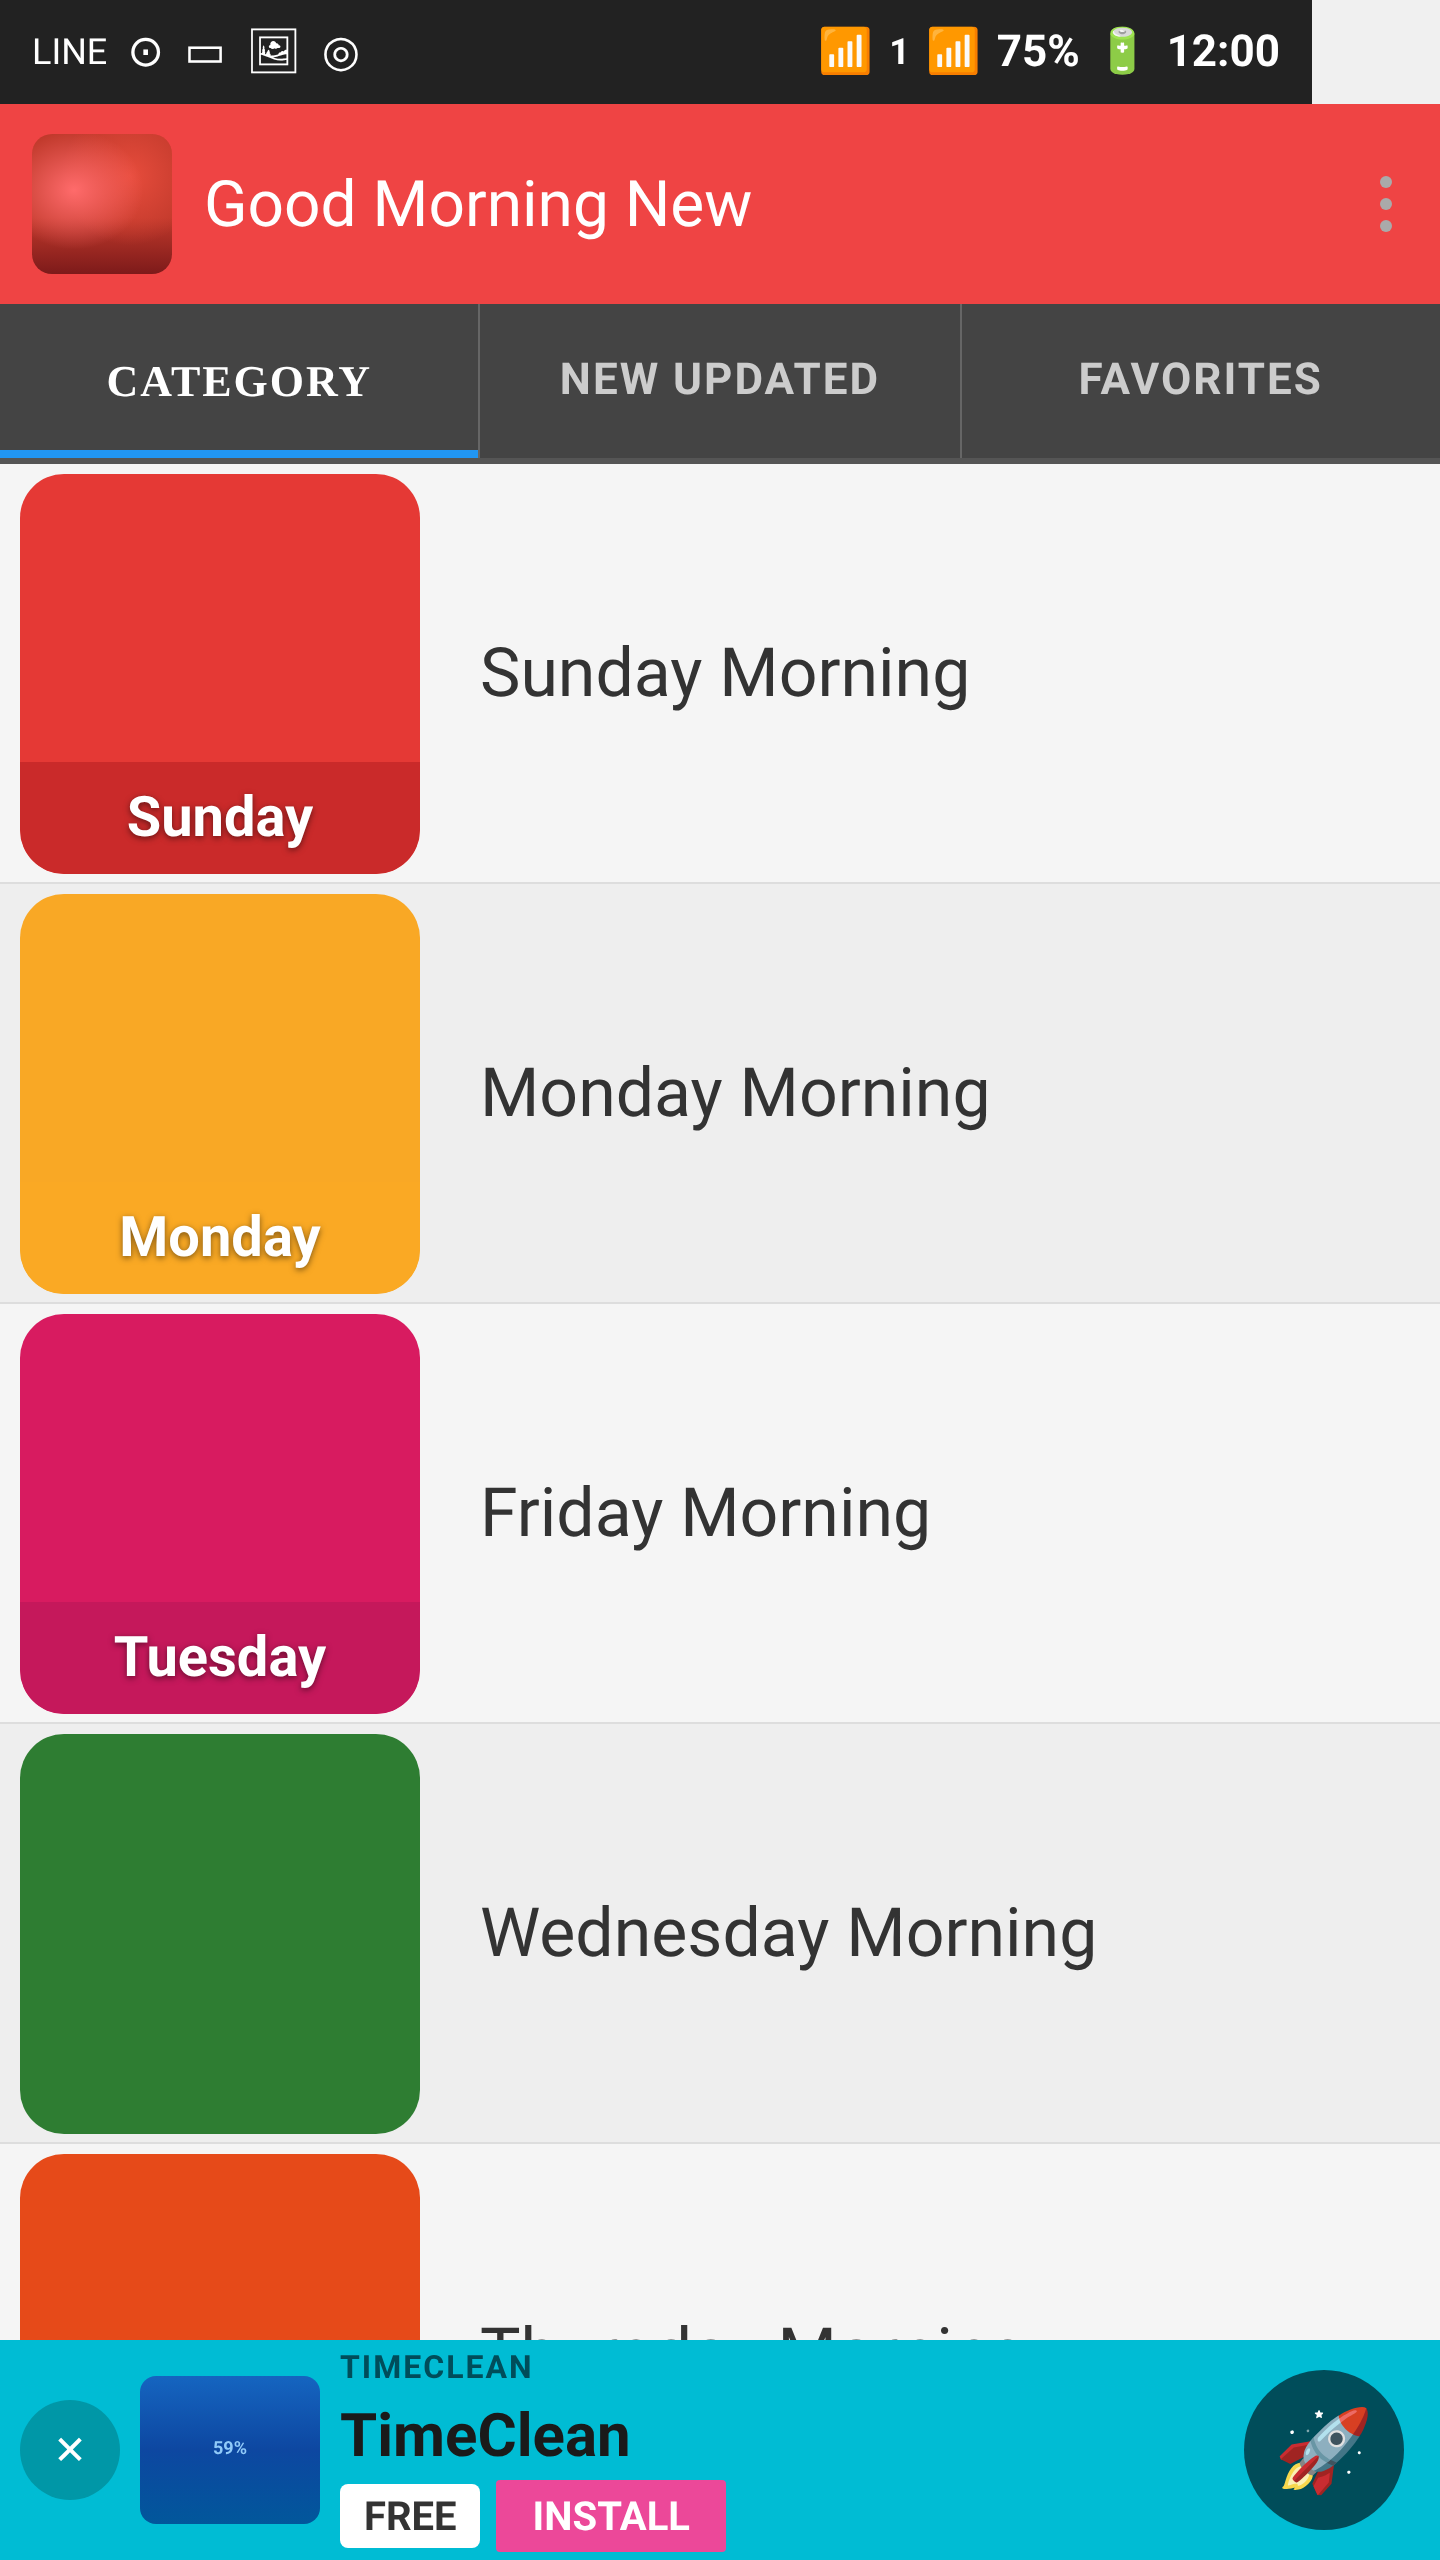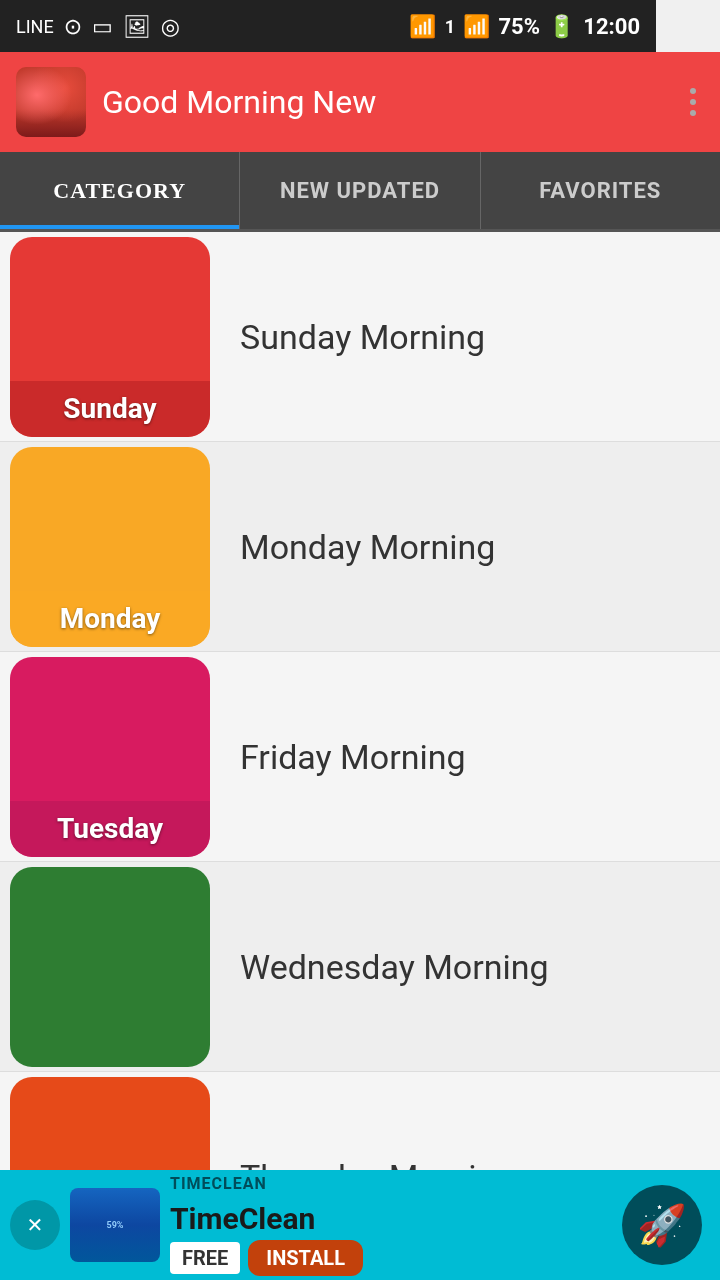--- a/index.html
+++ b/index.html
@@ -305,26 +305,26 @@
     .ad-buttons { display: flex; gap: 8px; align-items: center; }
     .ad-free-badge {
       background: white;
       color: #333;
       font-size: 20px;
       font-weight: bold;
       padding: 4px 12px;
       border-radius: 4px;
     }
     .ad-install-btn {
-      background: #c2410c;
+      background: #ec4899;
       color: white;
       font-size: 20px;
       font-weight: bold;
       padding: 6px 18px;
-      border-radius: 12px;
+      border-radius: 2px;
       cursor: pointer;
     }
   </style>
 </head>
 <body>
 
 <div class="status-bar">
   <div class="status-left">
     <span style="font-size:18px;">LINE</span>
     <span>⊙</span>

